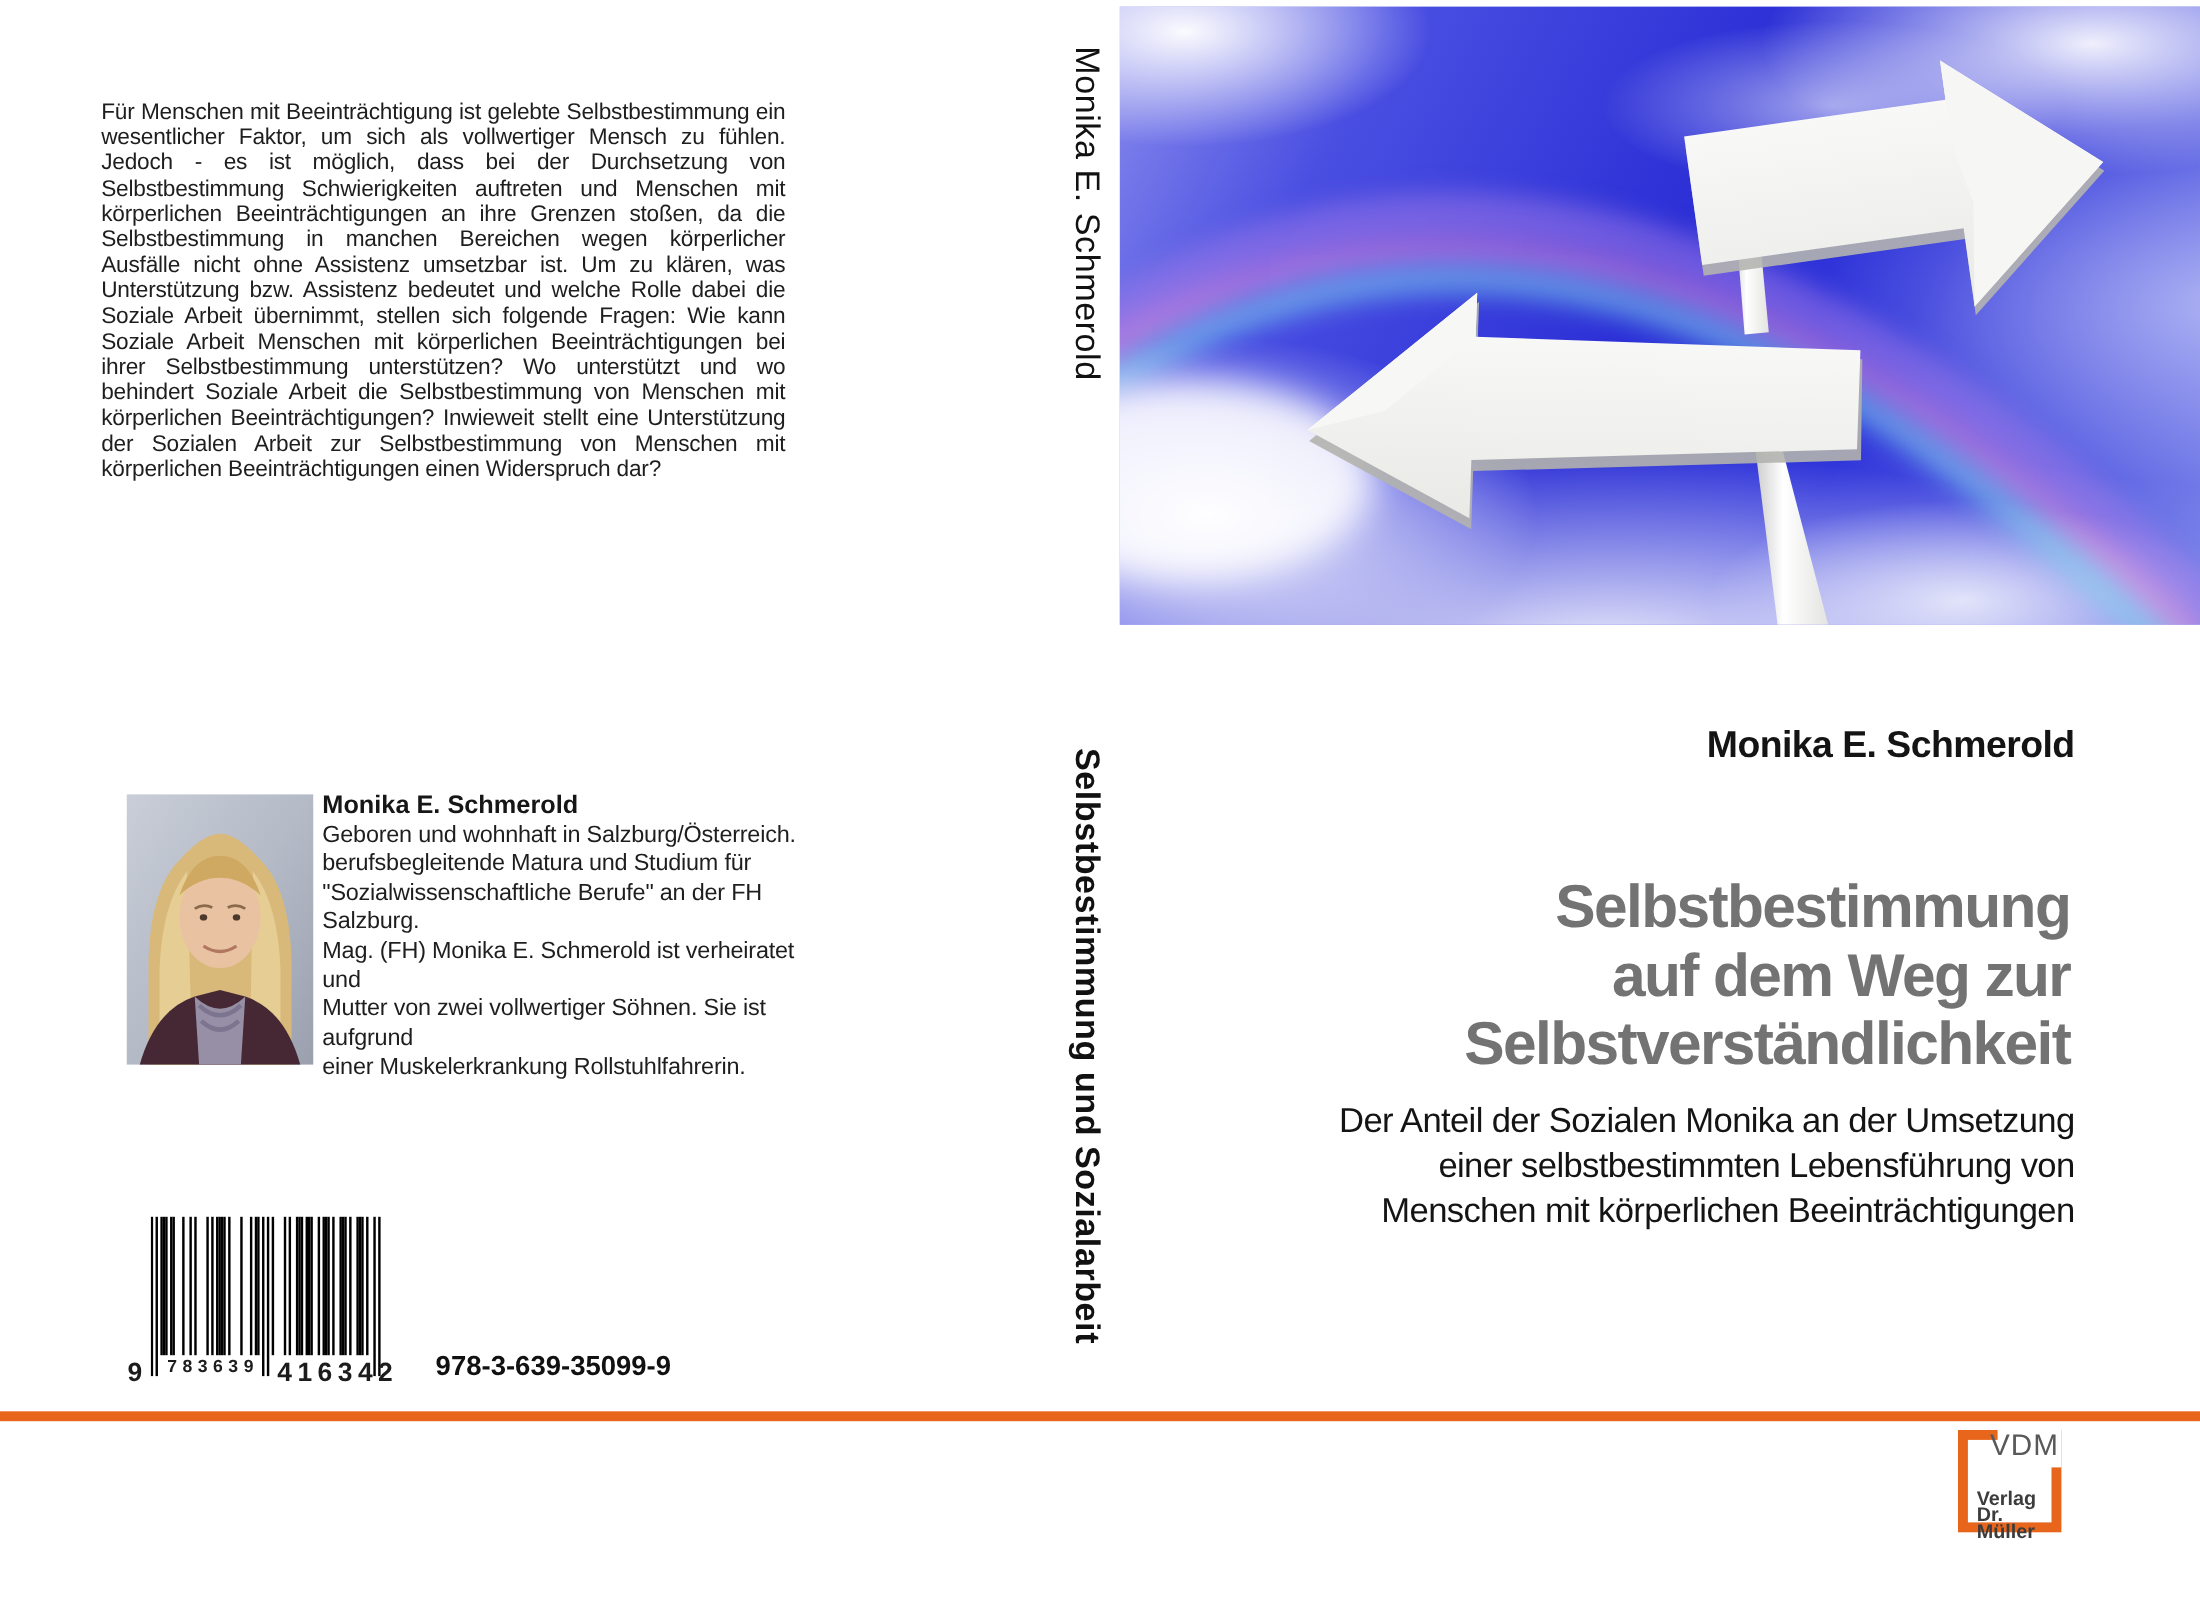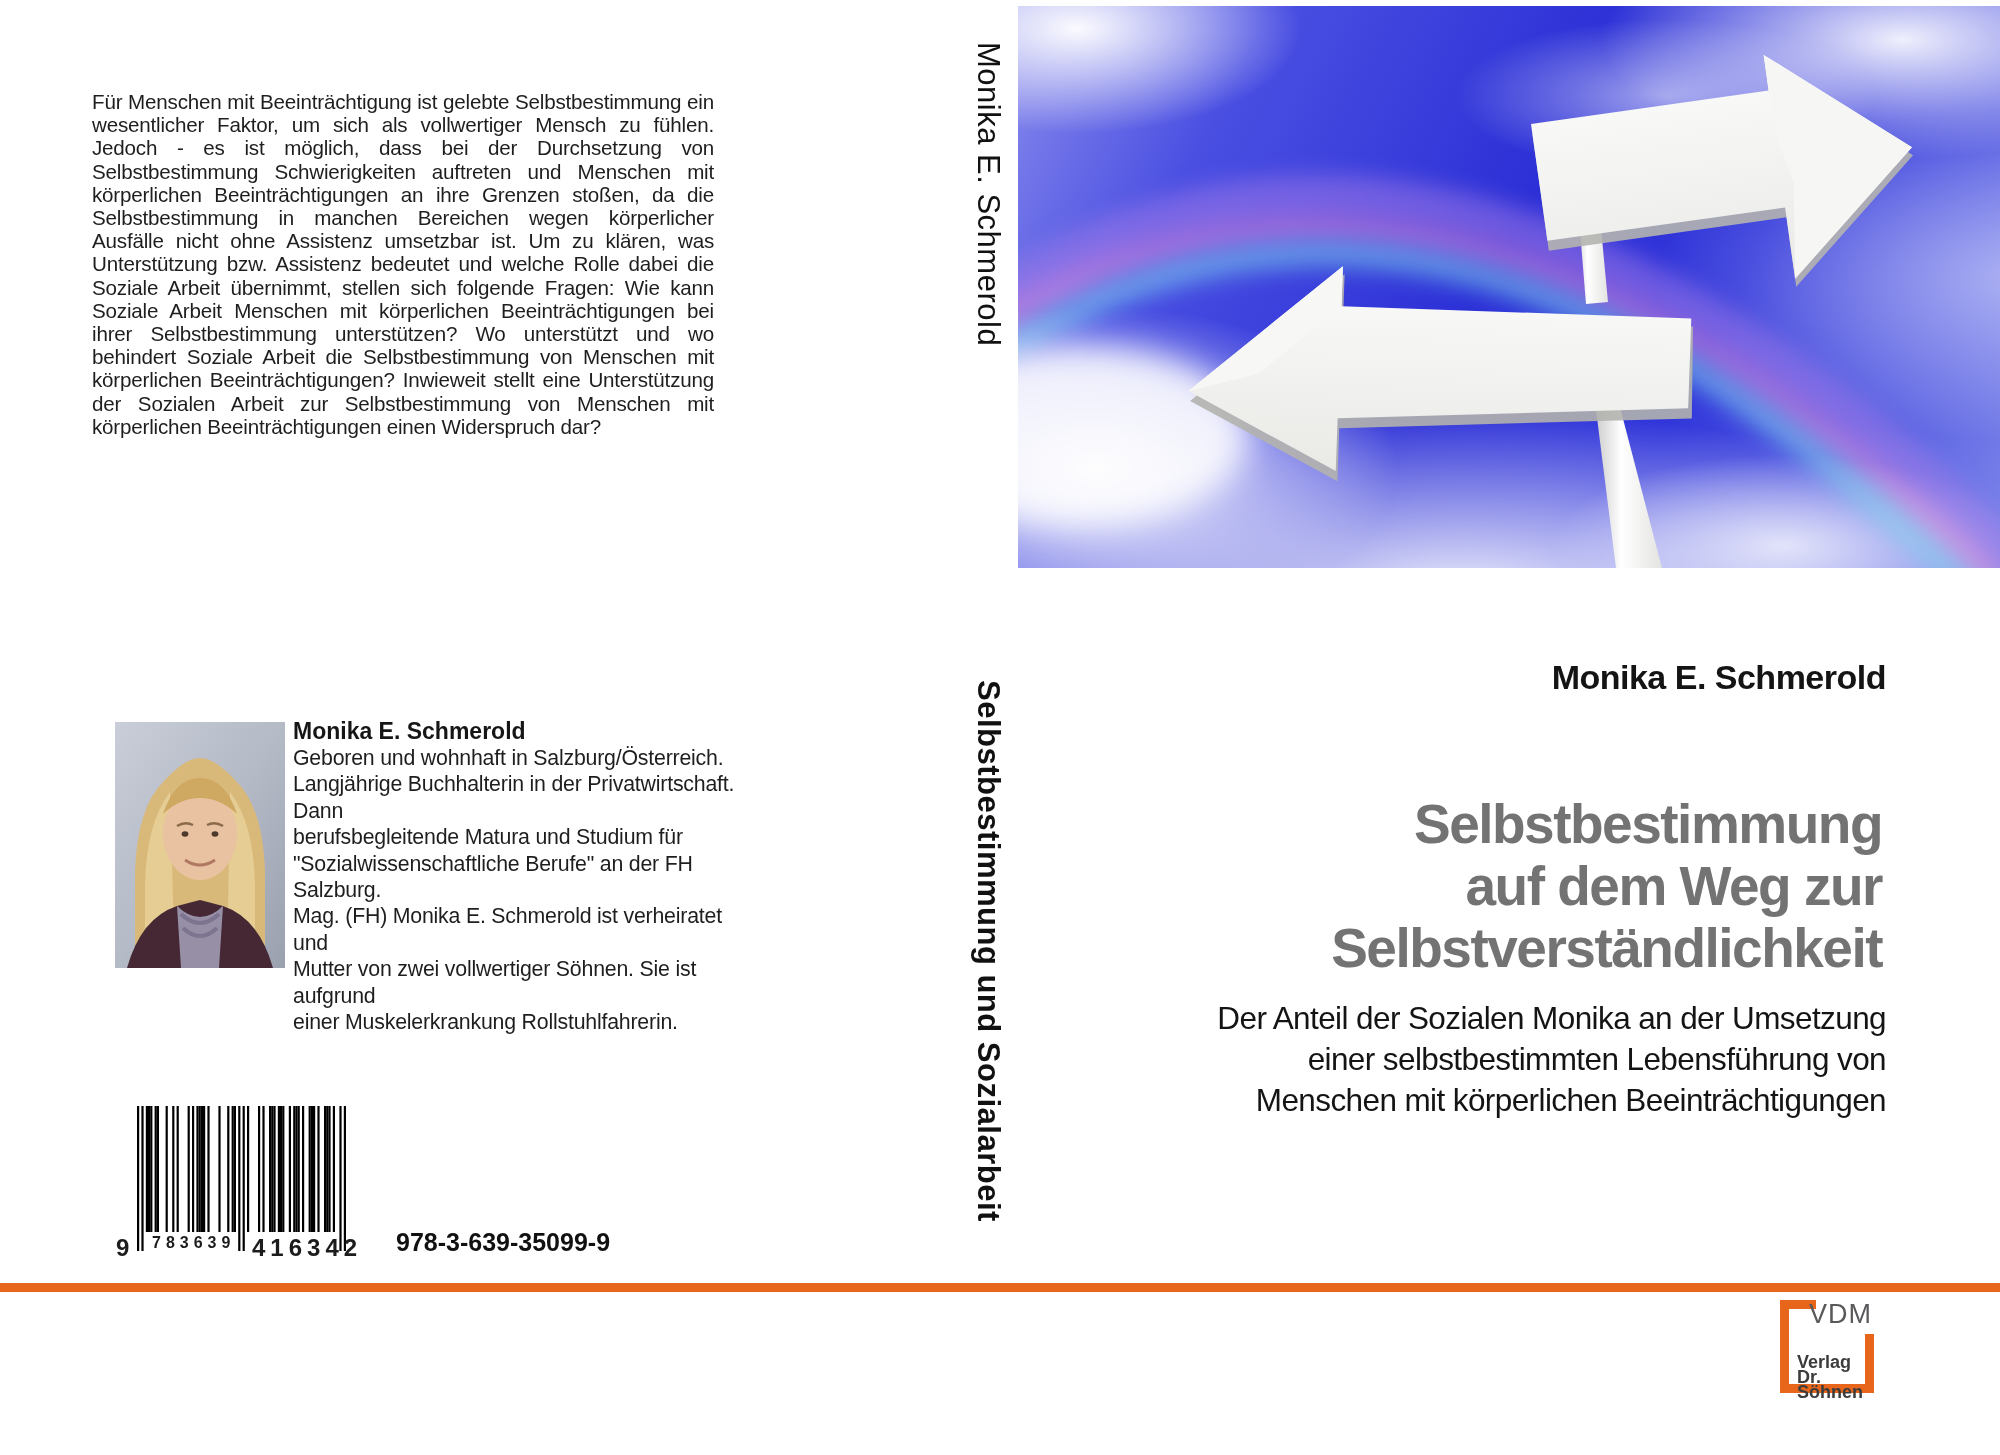--- a/index.html
+++ b/index.html
@@ -96,21 +96,20 @@
       <path d="M12 246 Q26 196 62 184 L85 178 L108 184 Q144 196 158 246 Z" fill="#452834"></path>
       <path d="M62 184 Q85 206 108 184 L104 246 L66 246 Z" fill="#978fa6"></path>
       <path d="M66 192 Q85 210 104 192" stroke="#7d7490" stroke-width="4" fill="none"></path>
       <path d="M68 206 Q85 222 102 206" stroke="#7d7490" stroke-width="4" fill="none"></path>
     </svg>
   </div>
 
   <div class="bio-block">
     <div class="bio-name">Monika E. Schmerold</div>
     <div class="bio-line">Geboren und wohnhaft in Salzburg/Österreich.</div>
-    <div class="bio-line">Langjährige Buchhalterin in der Privatwirtschaft. Dann</div>
     <div class="bio-line">berufsbegleitende Matura und Studium für</div>
     <div class="bio-line">"Sozialwissenschaftliche Berufe" an der FH Salzburg.</div>
     <div class="bio-line">Mag. (FH) Monika E. Schmerold ist verheiratet und</div>
     <div class="bio-line">Mutter von zwei vollwertiger Söhnen. Sie ist aufgrund</div>
     <div class="bio-line">einer Muskelerkrankung Rollstuhlfahrerin.</div>
   </div>
 
   <div class="barcode-wrap">
     <svg id="barcode-svg" width="212" height="148">
         <rect x="0.0" y="0" width="2.2" height="145" fill="#000"></rect>
@@ -234,17 +233,17 @@
     <div>Menschen mit körperlichen Beeinträchtigungen</div>
   </div>
 
   <div class="accent-stripe" style="background: rgb(232, 101, 28);"></div>
 
   <div class="vdm-box" style="border-color: rgb(232, 101, 28);">
     <div class="vdm-gap"></div>
     <div class="vdm-text">VDM</div>
     <div class="vdm-name">
       <div>Verlag</div>
-      <div>Dr. Söhnen</div>
+      <div>Dr. Müller</div>
     </div>
   </div>
 
 </div>
 
 </body></html>

